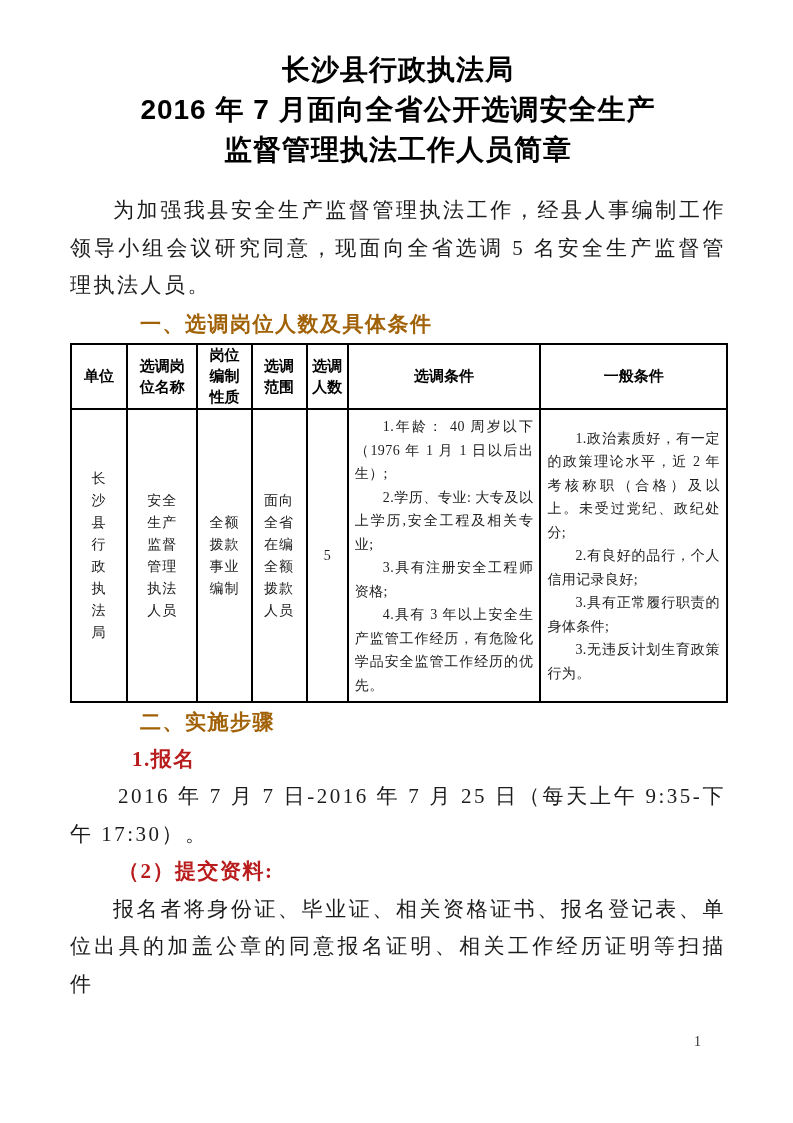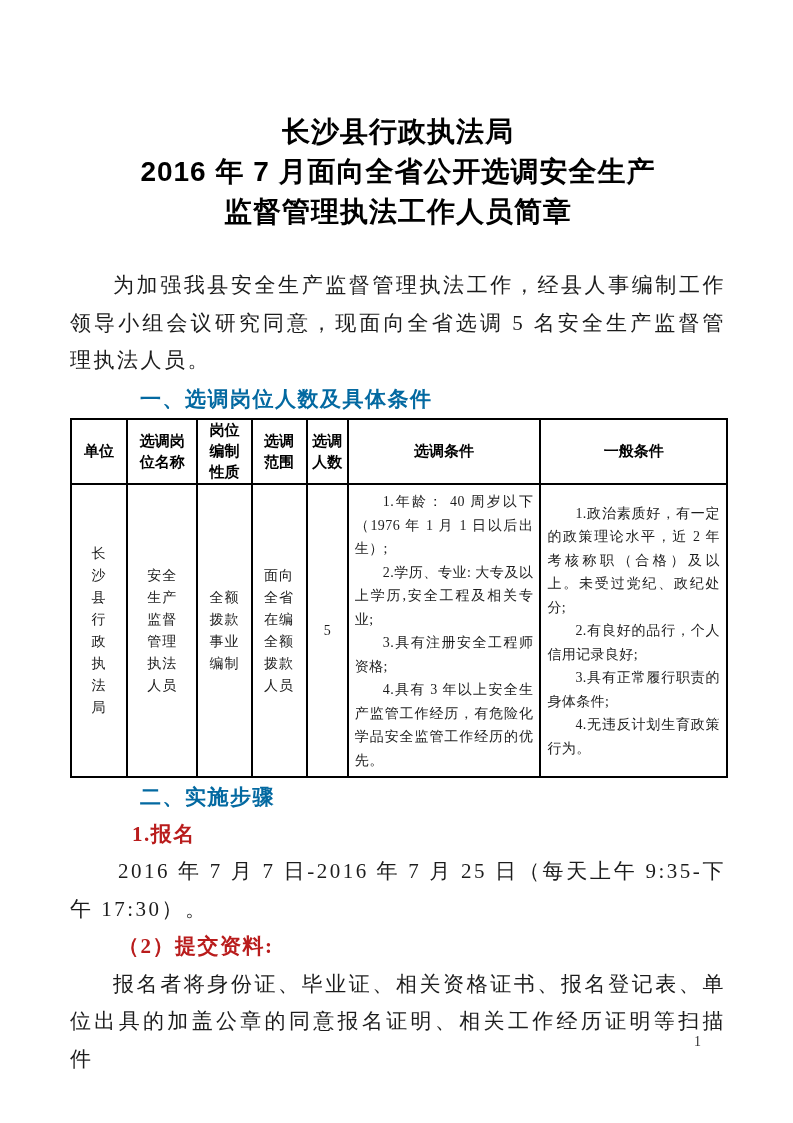--- a/index.html
+++ b/index.html
@@ -11,46 +11,46 @@
     margin: 0 auto;
     background: #ffffff;
     color: #1c1c1c;
     font-family: "Liberation Serif", "DejaVu Serif", serif;
     overflow: hidden;
   }
   .content { padding: 0 67px 0 70px; }
 
   
   .title-block {
-    margin-top: 112px;
+    margin-top: 50px;
     text-align: center;
     font-family: "Liberation Sans", "DejaVu Sans", sans-serif;
     font-weight: 700;
     font-size: 28px;
     line-height: 40px;
     color: #000;
     letter-spacing: 1px;
   }
 
   
   .body-par {
     font-size: 21px;
     line-height: 37.5px;
     letter-spacing: 2.5px;
     text-align: justify;
     text-indent: 43px;
   }
-  .intro { margin-top: 35px; }
+  .intro { margin-top: 22px; }
 
   .sec-heading {
     font-family: "Liberation Sans", "DejaVu Sans", sans-serif;
     font-weight: 700;
     font-size: 21px;
     line-height: 37.5px;
-    color: #0369a1;
+    color: #a16207;
     padding-left: 70px;
     letter-spacing: 1.5px;
   }
   .sub-bold {
     font-weight: 700;
     font-size: 21px;
     line-height: 37.5px;
     color: #b91c1c;
     padding-left: 62px;
     letter-spacing: 1.5px;
@@ -176,21 +176,21 @@
           <td class="cond-cell">
               <p>1.年龄： 40 周岁以下（1976 年 1 月 1 日以后出生）;</p>
               <p>2.学历、专业: 大专及以上学历,安全工程及相关专业;</p>
               <p>3.具有注册安全工程师资格;</p>
               <p>4.具有 3 年以上安全生产监管工作经历，有危险化学品安全监管工作经历的优先。</p>
             </td>
           <td class="cond-cell">
               <p>1.政治素质好，有一定的政策理论水平，近 2 年考核称职（合格）及以上。未受过党纪、政纪处分;</p>
               <p>2.有良好的品行，个人信用记录良好;</p>
               <p>3.具有正常履行职责的身体条件;</p>
-              <p>4.无违反计划生育政策行为。</p>
+              <p>3.无违反计划生育政策行为。</p>
             </td>
         </tr>
       </tbody>
     </table>
 
     <div class="sec-heading">二、实施步骤</div>
 
     <div class="sub-bold">1.报名</div>
 
 

